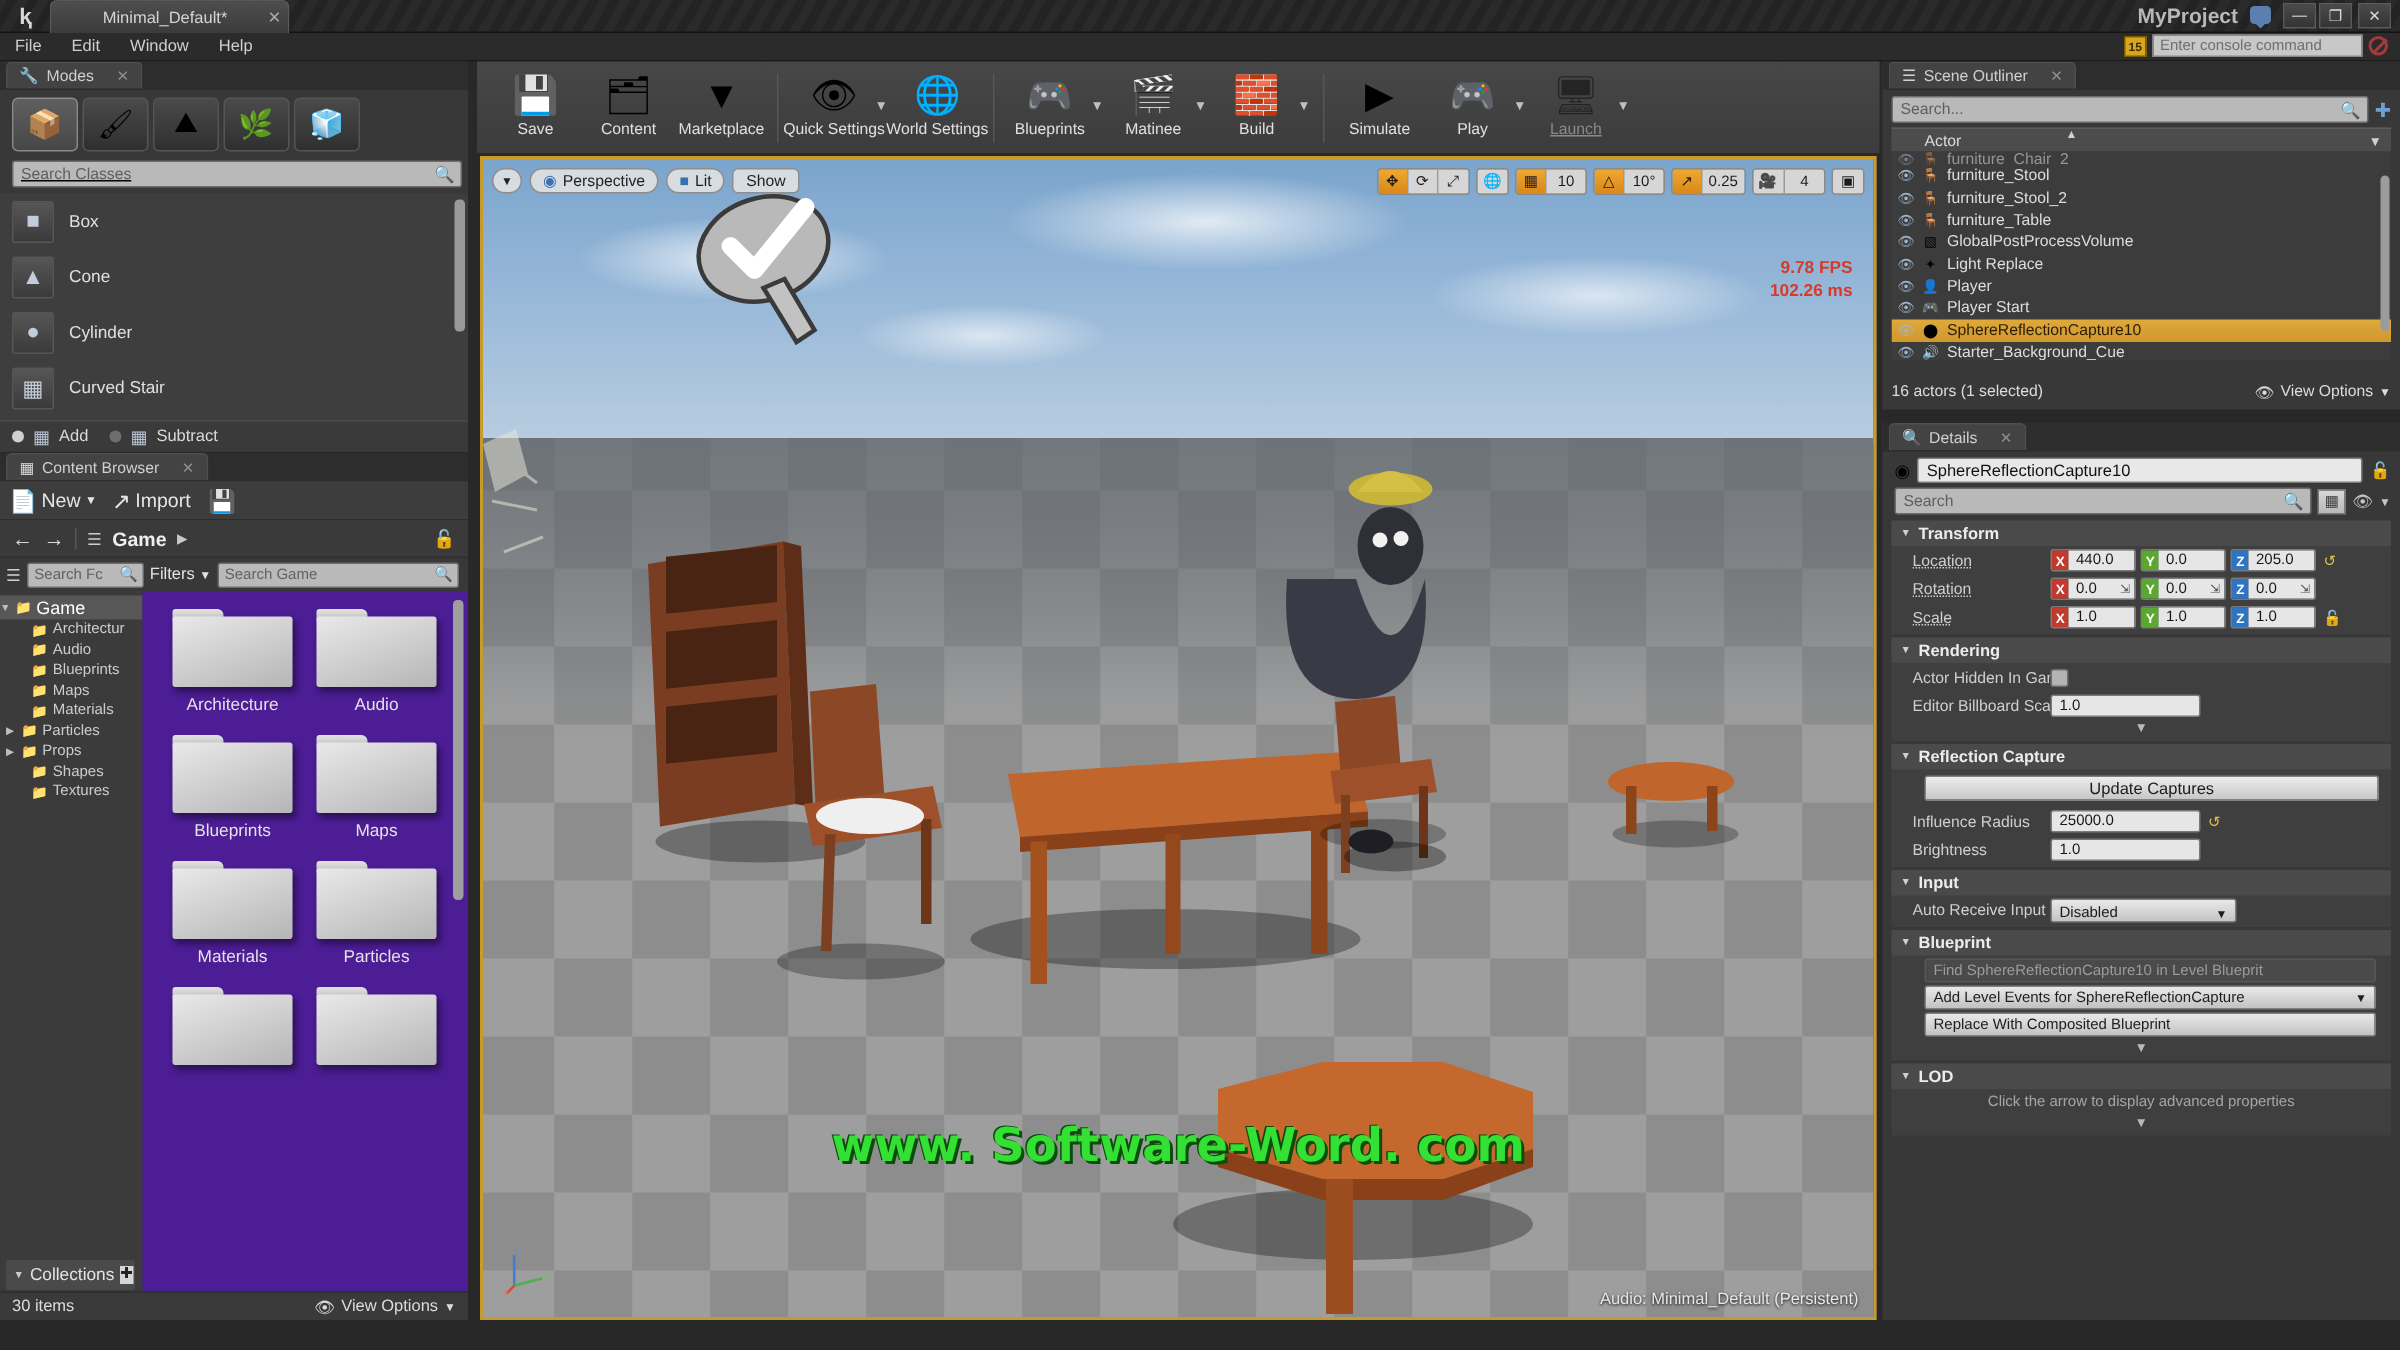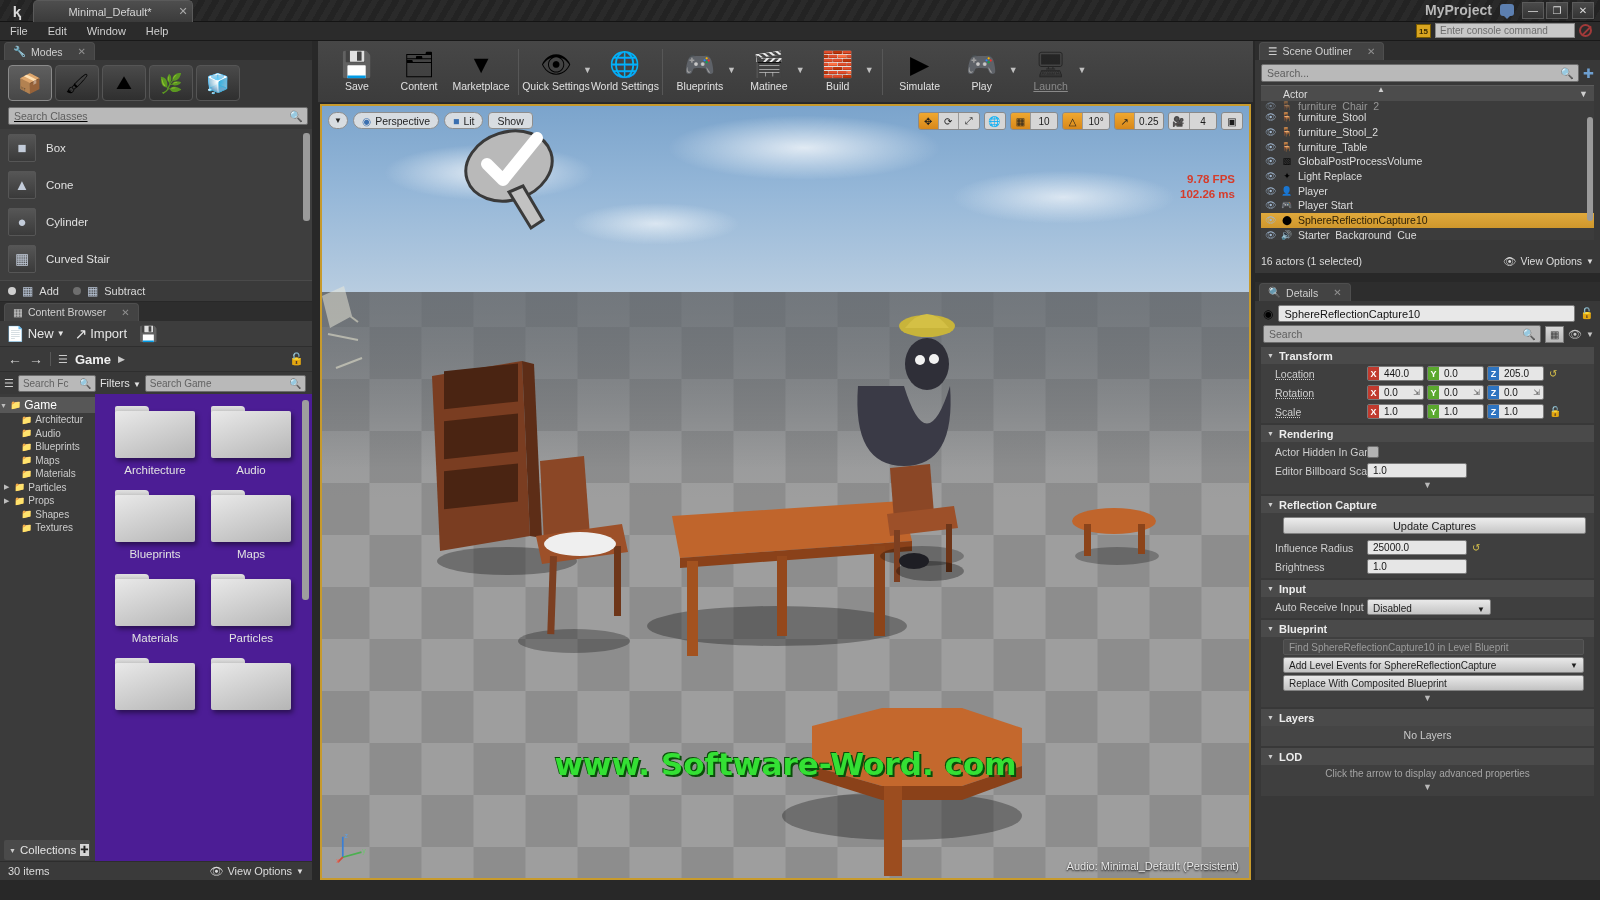--- a/index.html
+++ b/index.html
@@ -1021,29 +1021,20 @@
           <span>Add Level Events for SphereReflectionCapture</span>
           <span class="dd">▼</span>
         </div>
         <div class="bp-btn">
           <span>Replace With Composited Blueprint</span>
         </div>
         <div class="more-arrow">▼</div>
       </div>
     </div>
 
-    <div class="sect">
-      <div class="sect-head">
-        <span class="tri">▼</span>
-        <span>Layers</span>
-      </div>
-      <div class="sect-body sect-row-plain">
-        <div class="center-note">No Layers</div>
-      </div>
-    </div>
 
     <div class="sect">
       <div class="sect-head">
         <span class="tri">▼</span>
         <span>LOD</span>
       </div>
       <div class="sect-body">
         <div class="center-note dim">Click the arrow to display advanced properties</div>
         <div class="more-arrow">▼</div>
       </div>

